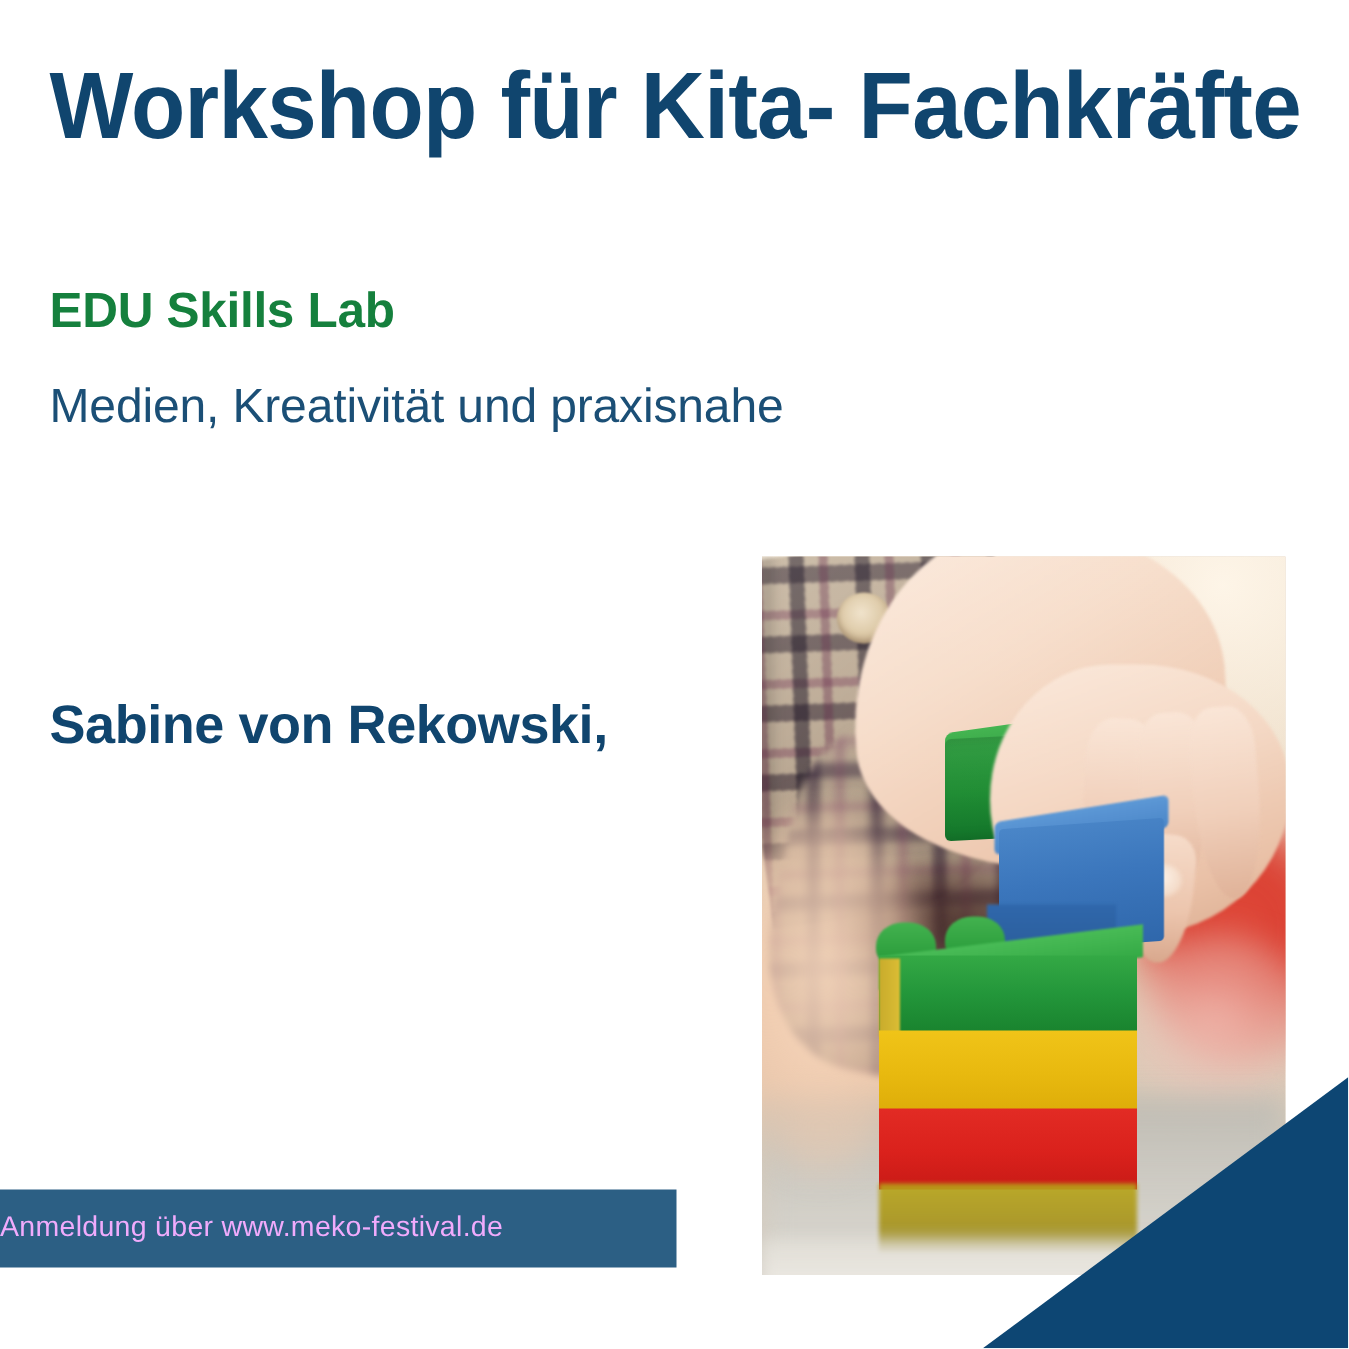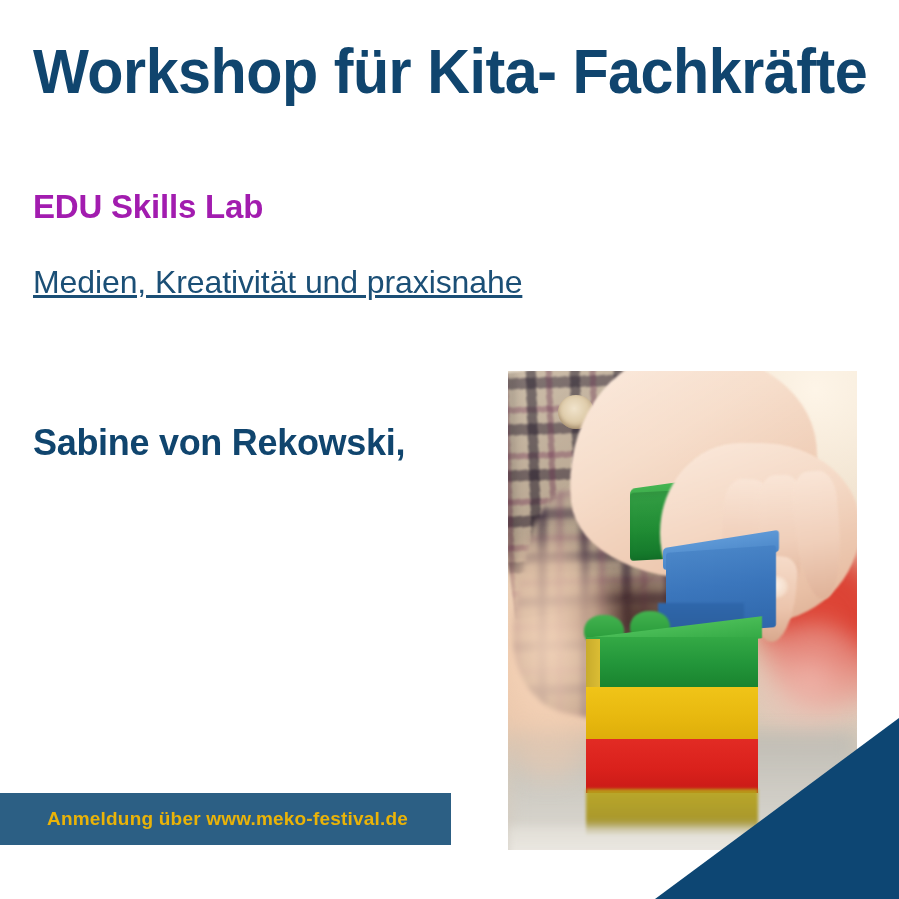--- a/index.html
+++ b/index.html
@@ -43,50 +43,50 @@
     position: absolute;
     left: 33px;
     top: 186px;
     width: 520px;
   }
   .sub-title {
     font-family: "Liberation Sans", sans-serif;
     font-weight: 700;
     font-size: 33px;
     line-height: 42px;
-    color: #a21caf;
-    margin: 0 0 28px 0;
+    color: #15803d;
+    margin: 0 0 16px 0;
     letter-spacing: -0.2px;
   }
   .sub-line {
     font-family: "Liberation Sans", sans-serif;
     font-weight: 300;
     font-size: 32px;
     line-height: 53px;
     color: #1b4f76;
     letter-spacing: -0.1px;
     white-space: nowrap;
-    text-decoration: underline;
   }
 
   
   .speaker {
     position: absolute;
     left: 33px;
     top: 421px;
     width: 470px;
   }
   .speaker-name {
     font-family: "Liberation Sans", sans-serif;
     font-weight: 700;
     font-size: 36px;
     line-height: 44px;
     color: #10456e;
     letter-spacing: -0.3px;
     white-space: nowrap;
+    margin-top: 40px;
   }
   .speaker-org {
     margin-top: 12px;
     font-family: "Liberation Sans", sans-serif;
     font-weight: 700;
     font-size: 24px;
     line-height: 28px;
     color: #10456e;
     letter-spacing: 0.3px;
   }
@@ -96,24 +96,23 @@
     position: absolute;
     left: 0px;
     top: 793px;
     width: 451px;
     height: 52px;
     background: #2c5f84;
     display: flex;
     align-items: center;
   }
   .reg-text {
-    margin-left: 47px;
-    color: #eab308;
-    font-family: "Liberation Sans", sans-serif;
-    font-weight: 700;
+    color: #f0abfc;
+    font-family: "Liberation Sans", sans-serif;
+    font-weight: 400;
     font-size: 19px;
     letter-spacing: 0.2px;
     white-space: nowrap;
   }
 
   
   .photo {
     position: absolute;
     left: 508px;
     top: 371px;

